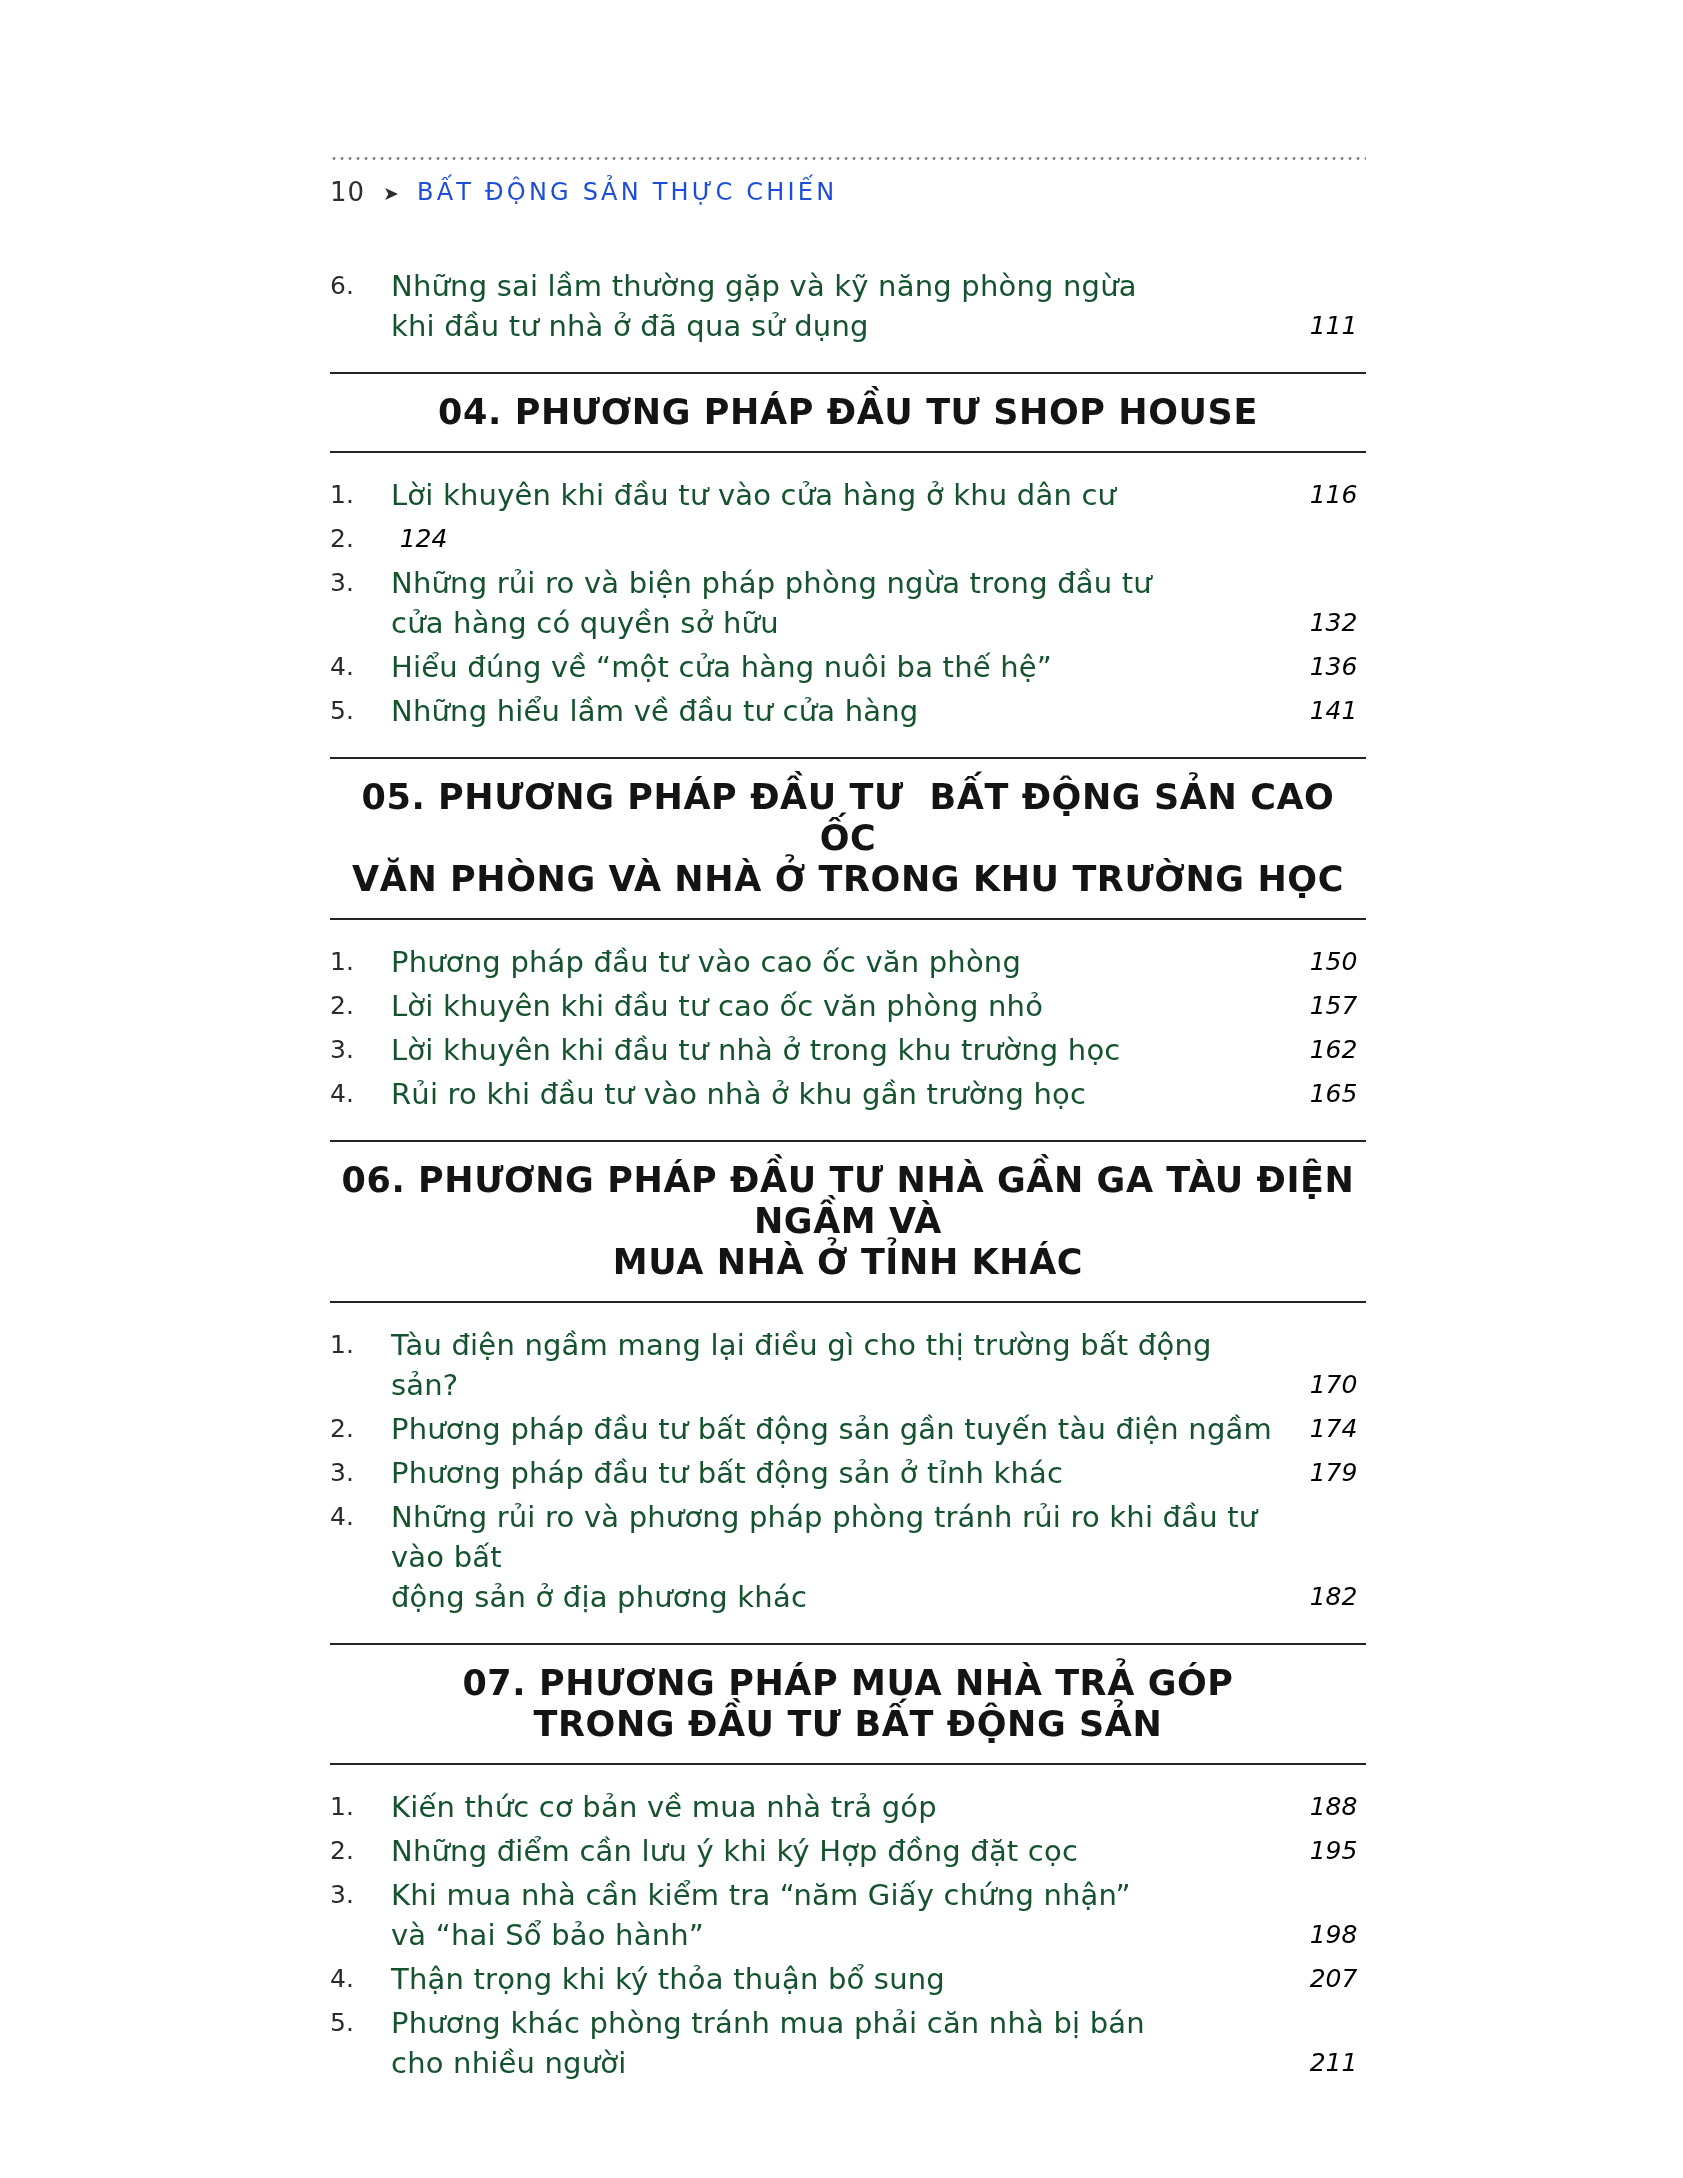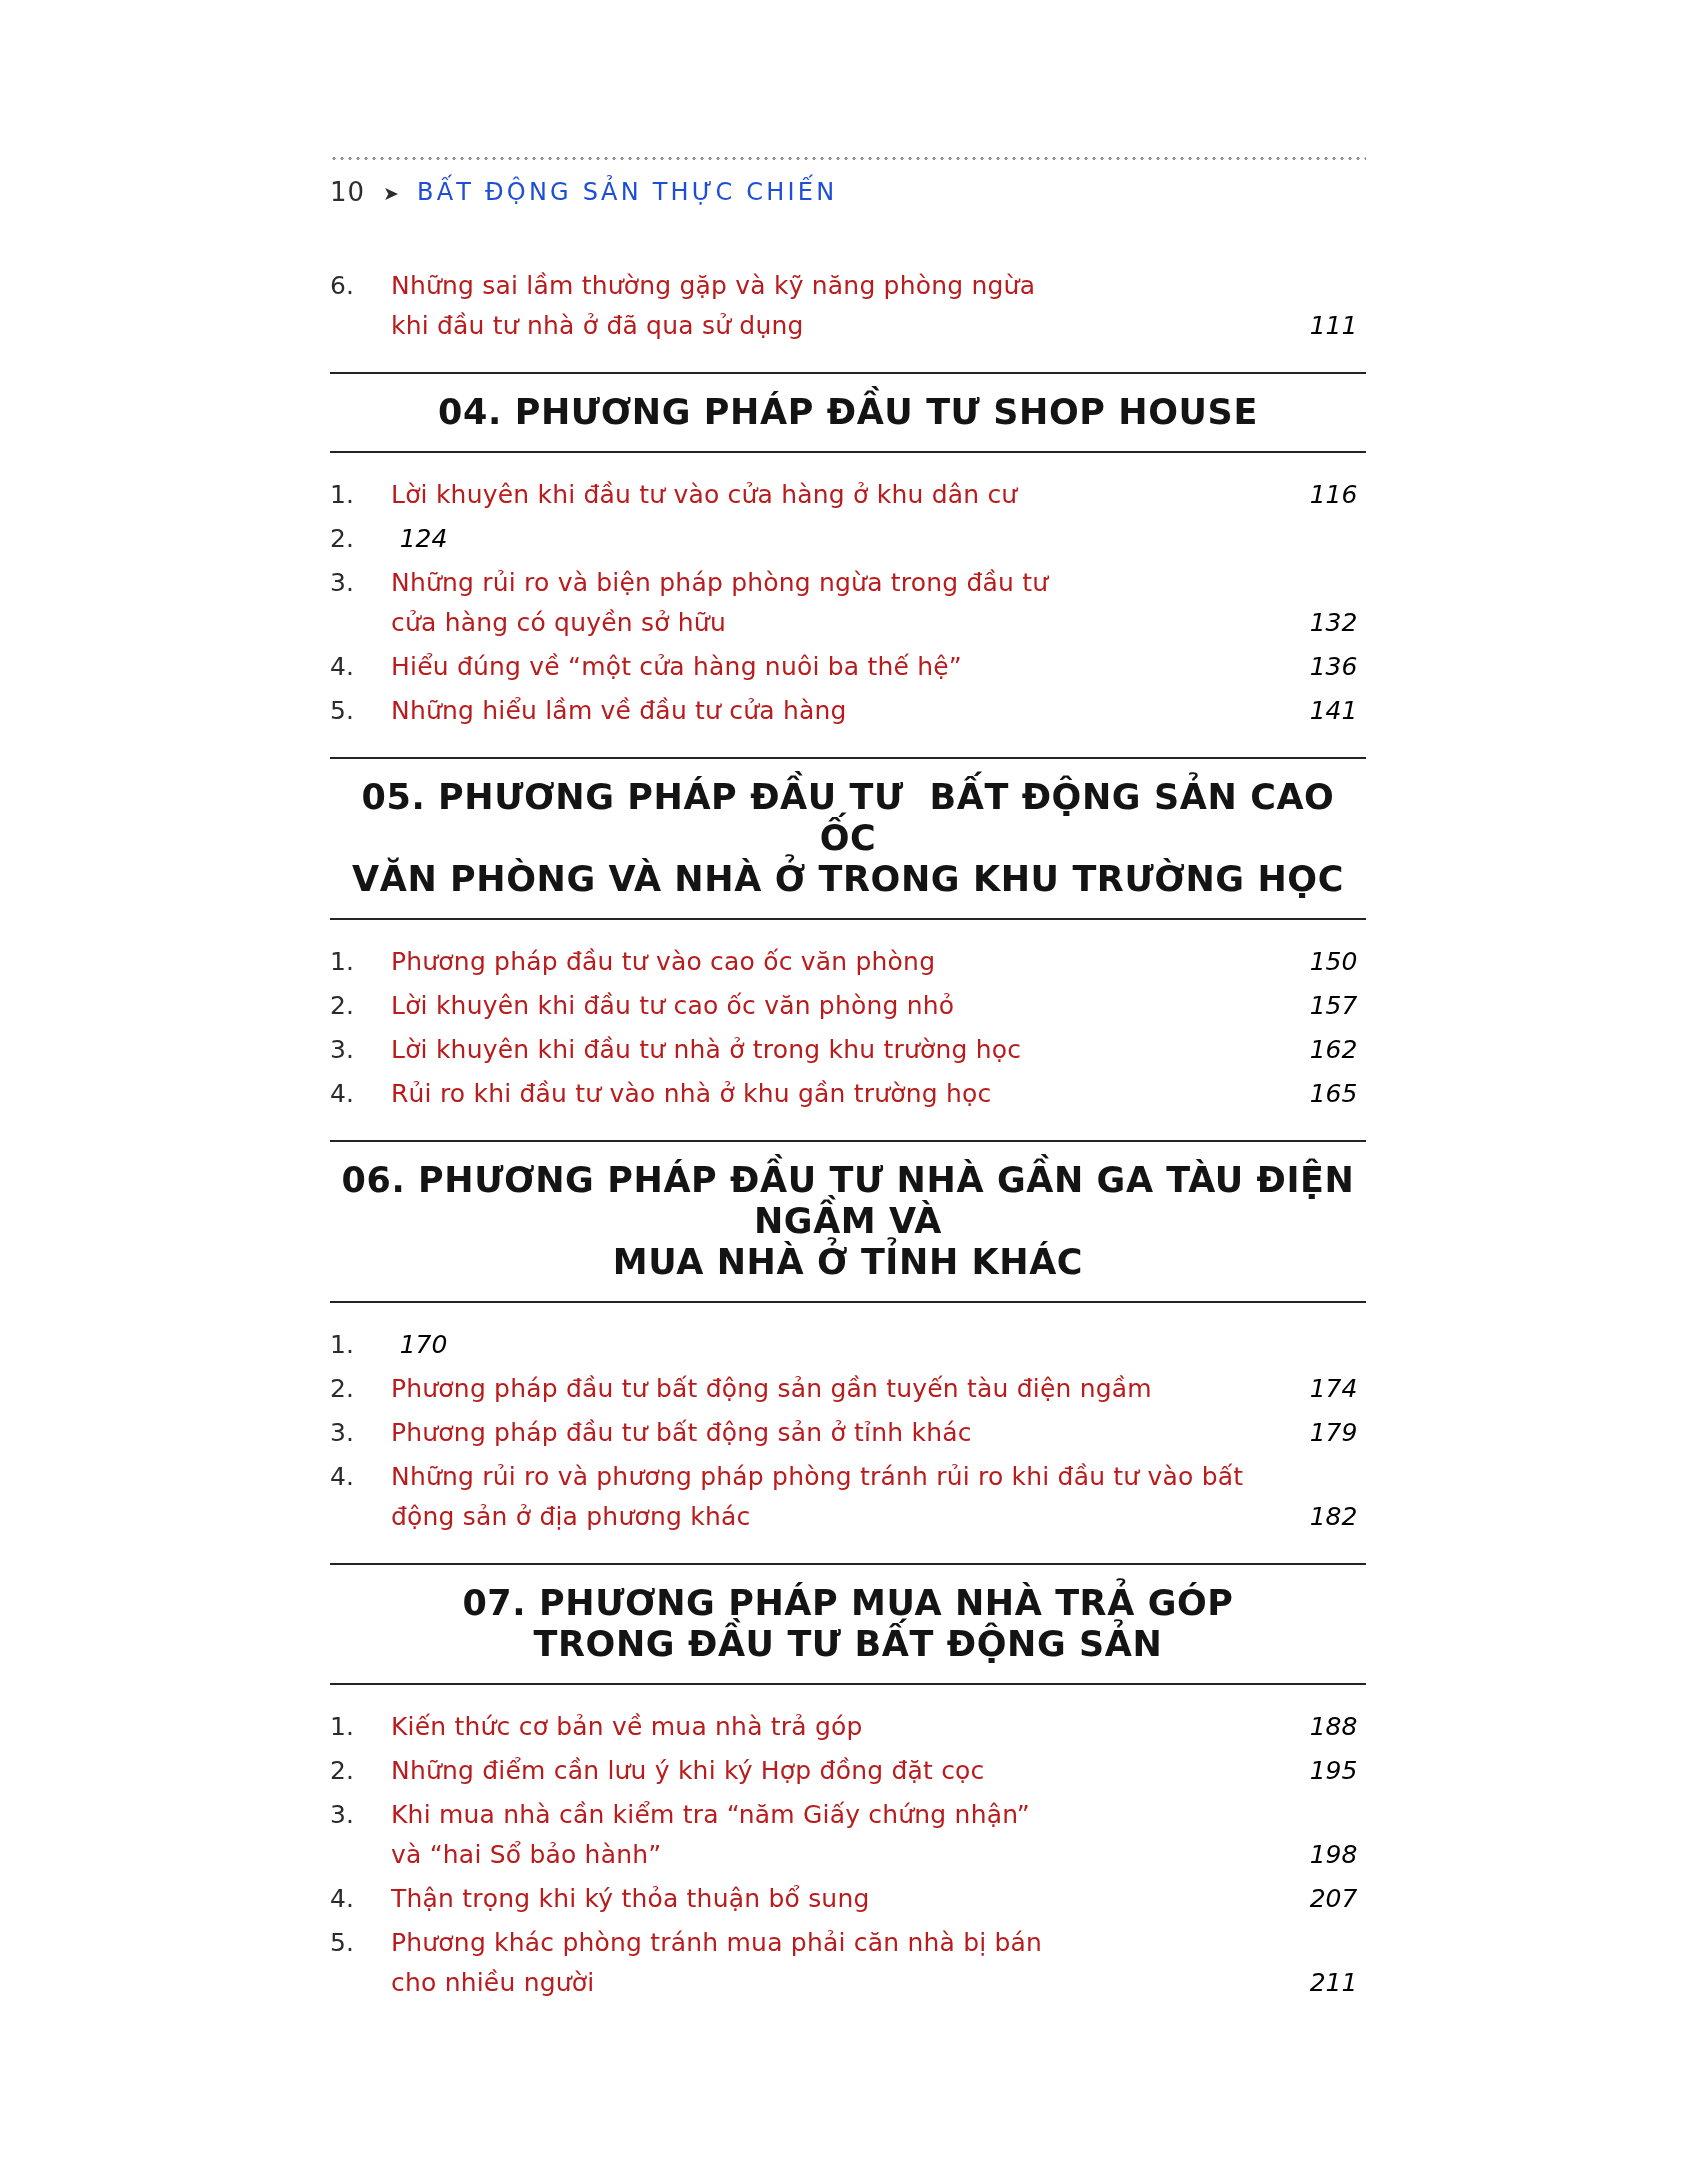--- a/index.html
+++ b/index.html
@@ -42,24 +42,24 @@
   .toc-item { display: flex; margin-bottom: 4px; }
   .toc-item .num {
     flex: none;
     width: 61px;
     font-size: 25px;
     line-height: 40px;
     color: #2b2b2b;
   }
   .toc-item .title { flex: 1; padding-right: 26px; }
   .toc-item .line {
-    font-size: 25px;
+    font-size: 29px;
     line-height: 40px;
     letter-spacing: 0.2px;
-    color: #b91c1c;
+    color: #14532d;
     white-space: pre-wrap;
   }
   .toc-item .pg {
     flex: none;
     min-width: 65px;
     text-align: center;
     font-size: 25px;
     line-height: 40px;
     color: #000000;
     align-self: flex-end;
@@ -186,20 +186,23 @@
     </div>
 
     <div>
       <div class="chapter-head">
         <div class="chapter-line">06. PHƯƠNG PHÁP ĐẦU TƯ NHÀ GẦN GA TÀU ĐIỆN NGẦM VÀ</div>
         <div class="chapter-line">MUA NHÀ Ở TỈNH KHÁC</div>
       </div>
       <div class="items after-head">
         <div class="toc-item">
           <div class="num">1.</div>
+          <div class="title">
+            <div class="line">Tàu điện ngầm mang lại điều gì cho thị trường bất động sản?</div>
+          </div>
           <div class="pg">170</div>
         </div>
         <div class="toc-item">
           <div class="num">2.</div>
           <div class="title">
             <div class="line">Phương pháp đầu tư bất động sản gần tuyến tàu điện ngầm</div>
           </div>
           <div class="pg">174</div>
         </div>
         <div class="toc-item">

